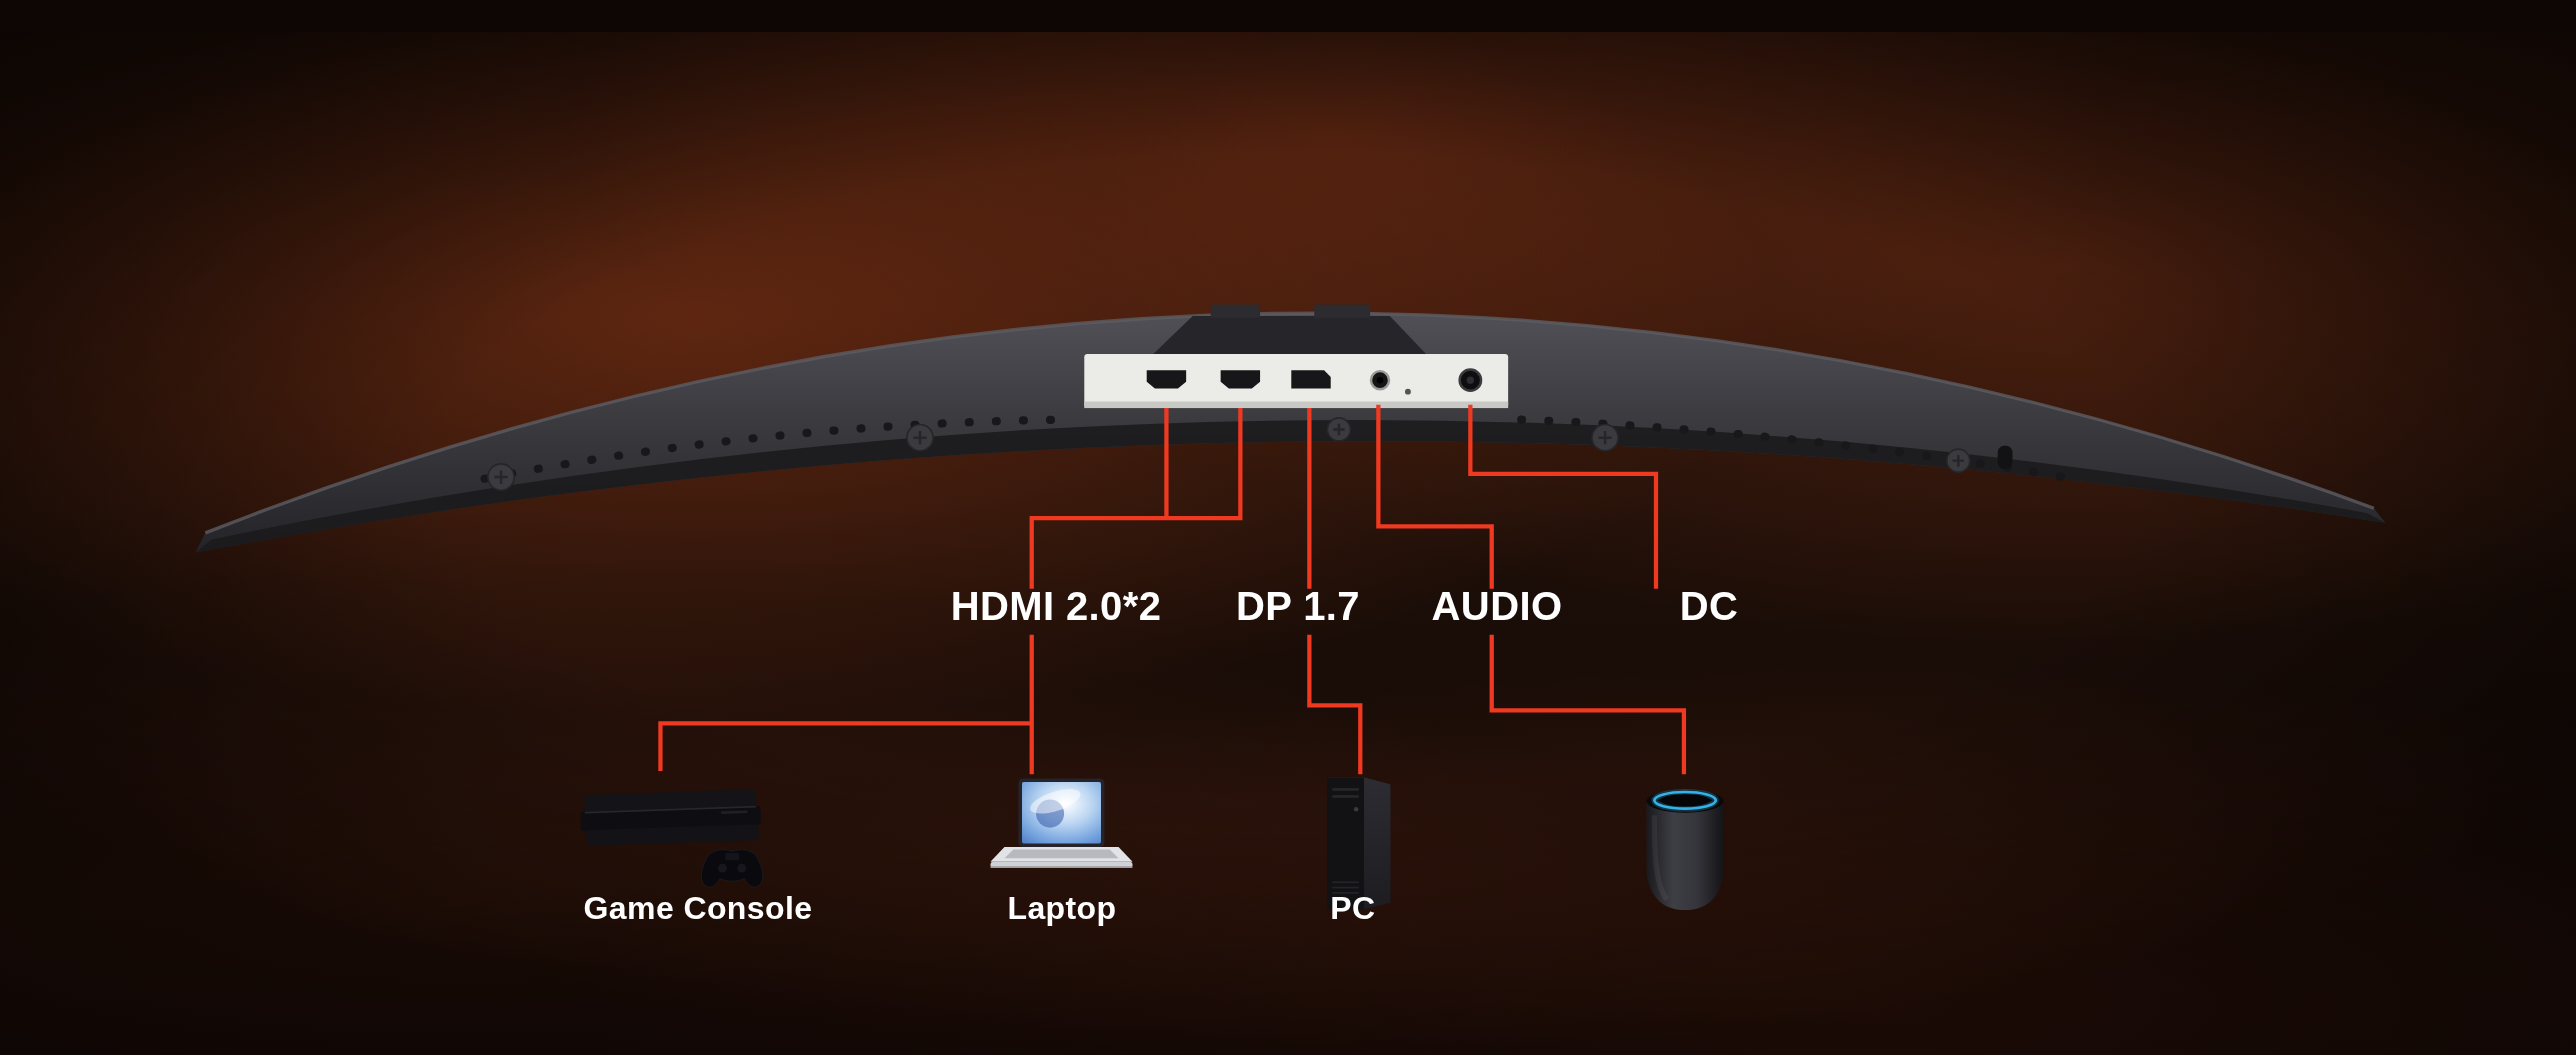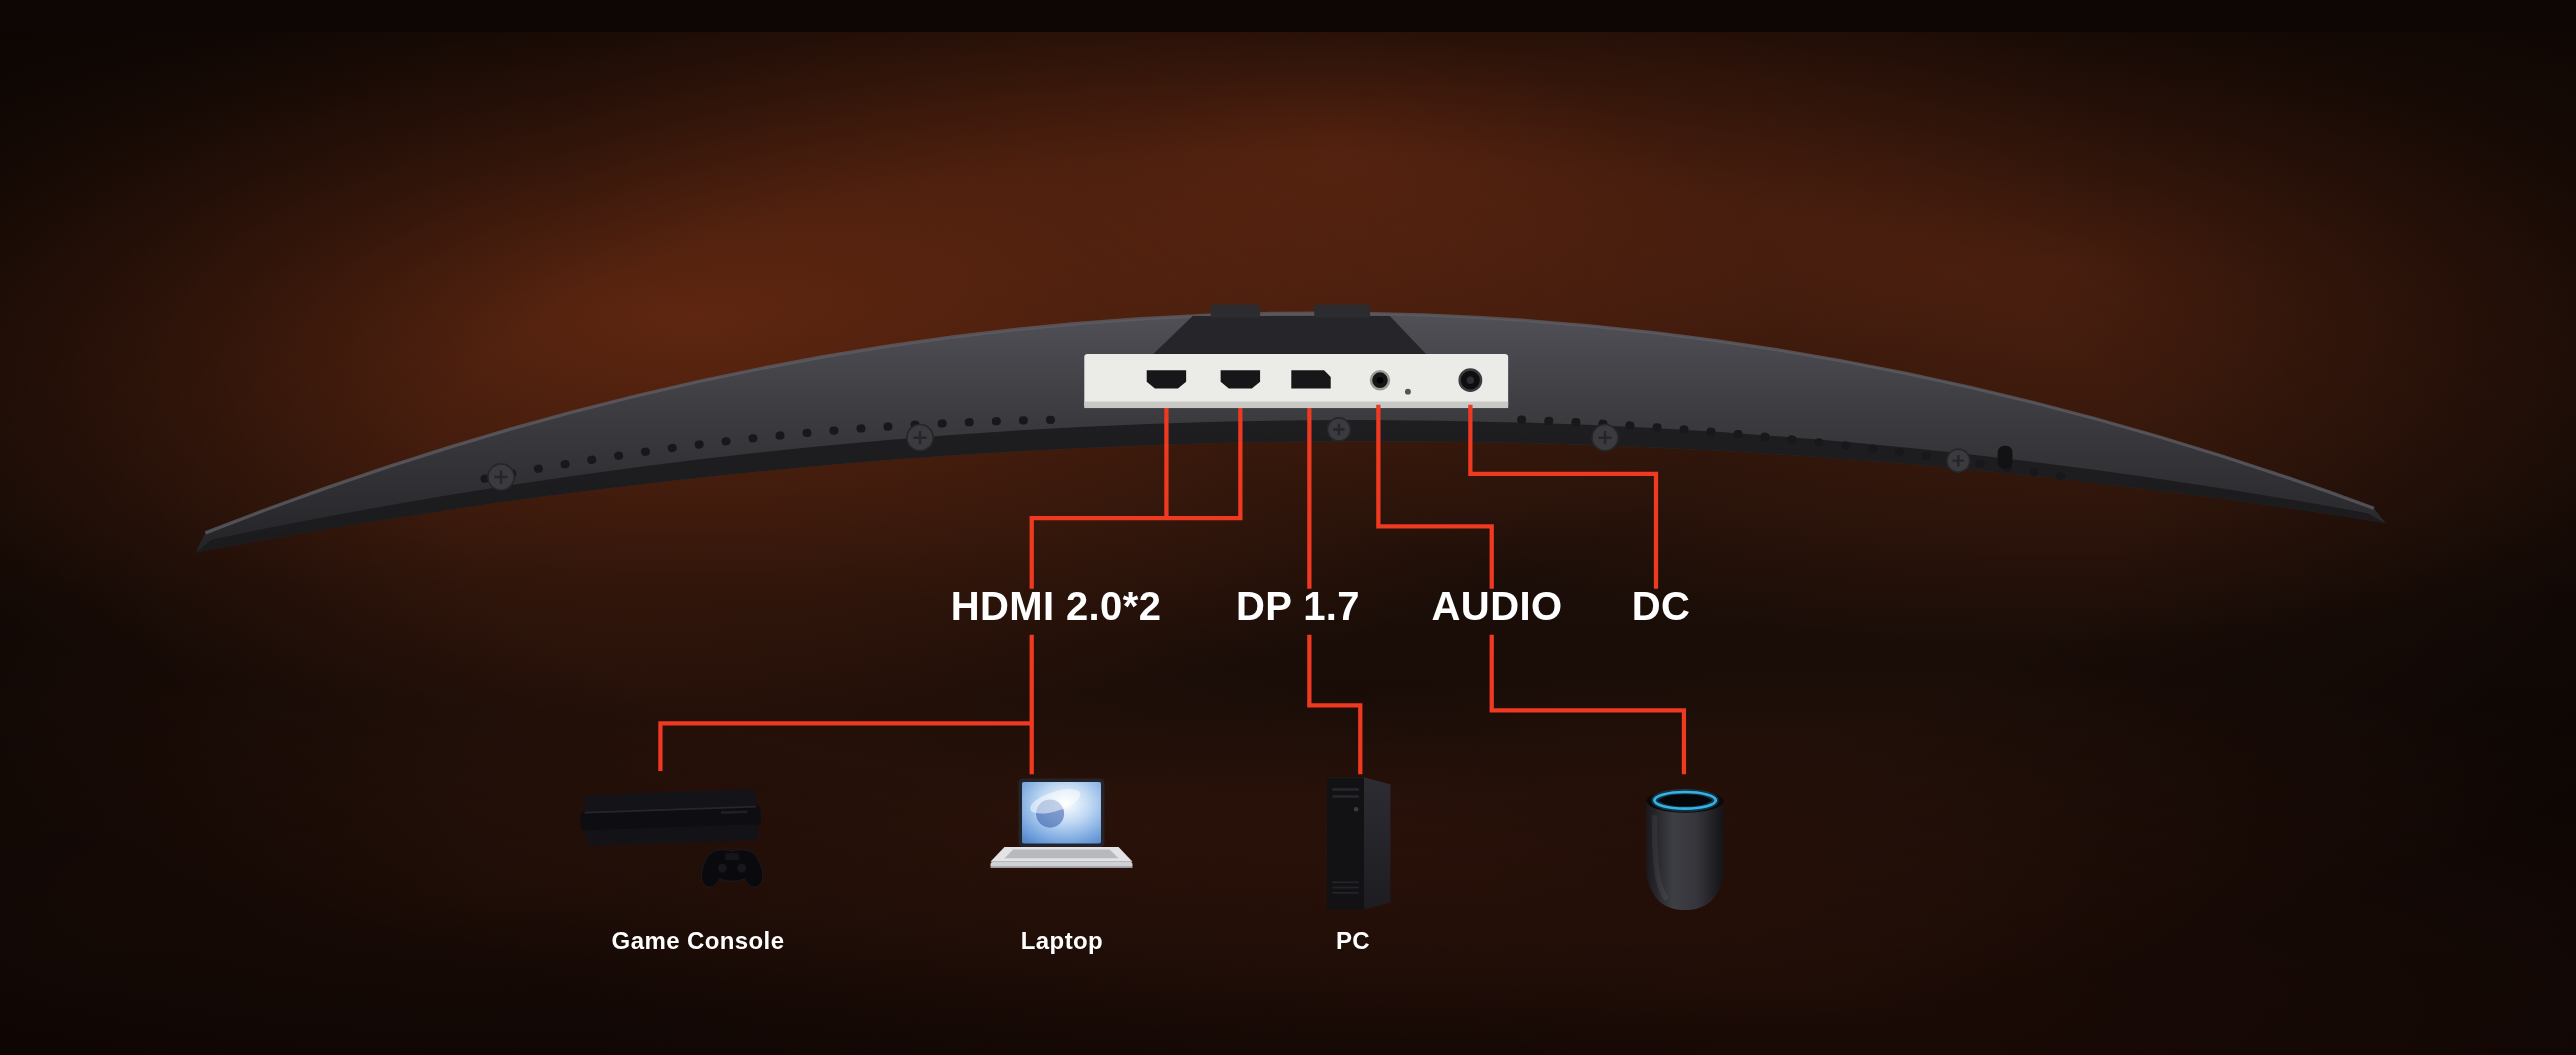--- a/index.html
+++ b/index.html
@@ -31,21 +31,21 @@
   .red path{stroke:var(--accent);stroke-width:2.6;fill:none;}
   .panel{fill:var(--panel);}
   .vents{fill:none;stroke:#18181b;stroke-width:5;stroke-linecap:round;stroke-dasharray:0.5 16;}
   .rim{fill:none;stroke:#5c5c63;stroke-width:2;opacity:.8;}
   .spk-ring{fill:none;stroke:var(--speaker-ring);}
   .label{
     position:absolute;transform:translateX(-50%);
     color:var(--label-text);font-weight:700;white-space:nowrap;line-height:1;
   }
   .port-label{top:554px;font-size:40px;letter-spacing:0.4px;}
-  .device-label{top:897px;font-size:24px;letter-spacing:0.4px;}
+  .device-label{top:860px;font-size:32px;letter-spacing:0.4px;}
   .dev-icon{position:absolute;}
 </style>
 </head>
 <body>
 
 <div class="stage">
 
   <svg class="scene" viewBox="0 0 1568 643" preserveAspectRatio="none">
     <defs>
       <linearGradient id="bodyGrad" x1="0" y1="0" x2="0" y2="1">
@@ -122,21 +122,21 @@
       <path d="M895,227 V269 H1008 V339"></path>
       <path d="M628,367 V452 M628,421 H402 V450"></path>
       <path d="M797,367 V410 H828 V452"></path>
       <path d="M908,367 V413 H1025 V452"></path>
     </g>
   </svg>
 
   <div class="label port-label" style="left:1056px">HDMI 2.0*2</div>
   <div class="label port-label" style="left:1298px">DP 1.7</div>
   <div class="label port-label" style="left:1497px">AUDIO</div>
-  <div class="label port-label" style="left:1661px">DC</div>
+  <div class="label port-label" style="left:1709px">DC</div>
 
   <svg class="dev-icon" style="left:572px;top:735px" width="220" height="145" viewBox="0 0 250 165">
     <g transform="rotate(-2 125 70)">
       <rect x="15" y="28" width="195" height="20" rx="4" fill="#141418"></rect>
       <rect x="10" y="47" width="205" height="22" rx="4" fill="#0e0e12"></rect>
       <rect x="15" y="47" width="195" height="2" fill="#26262c"></rect>
       <rect x="16" y="68" width="196" height="18" rx="4" fill="#131317"></rect>
       <rect x="170" y="52" width="30" height="3" fill="#1f1f25"></rect>
     </g>
     <g transform="translate(135,92)">

